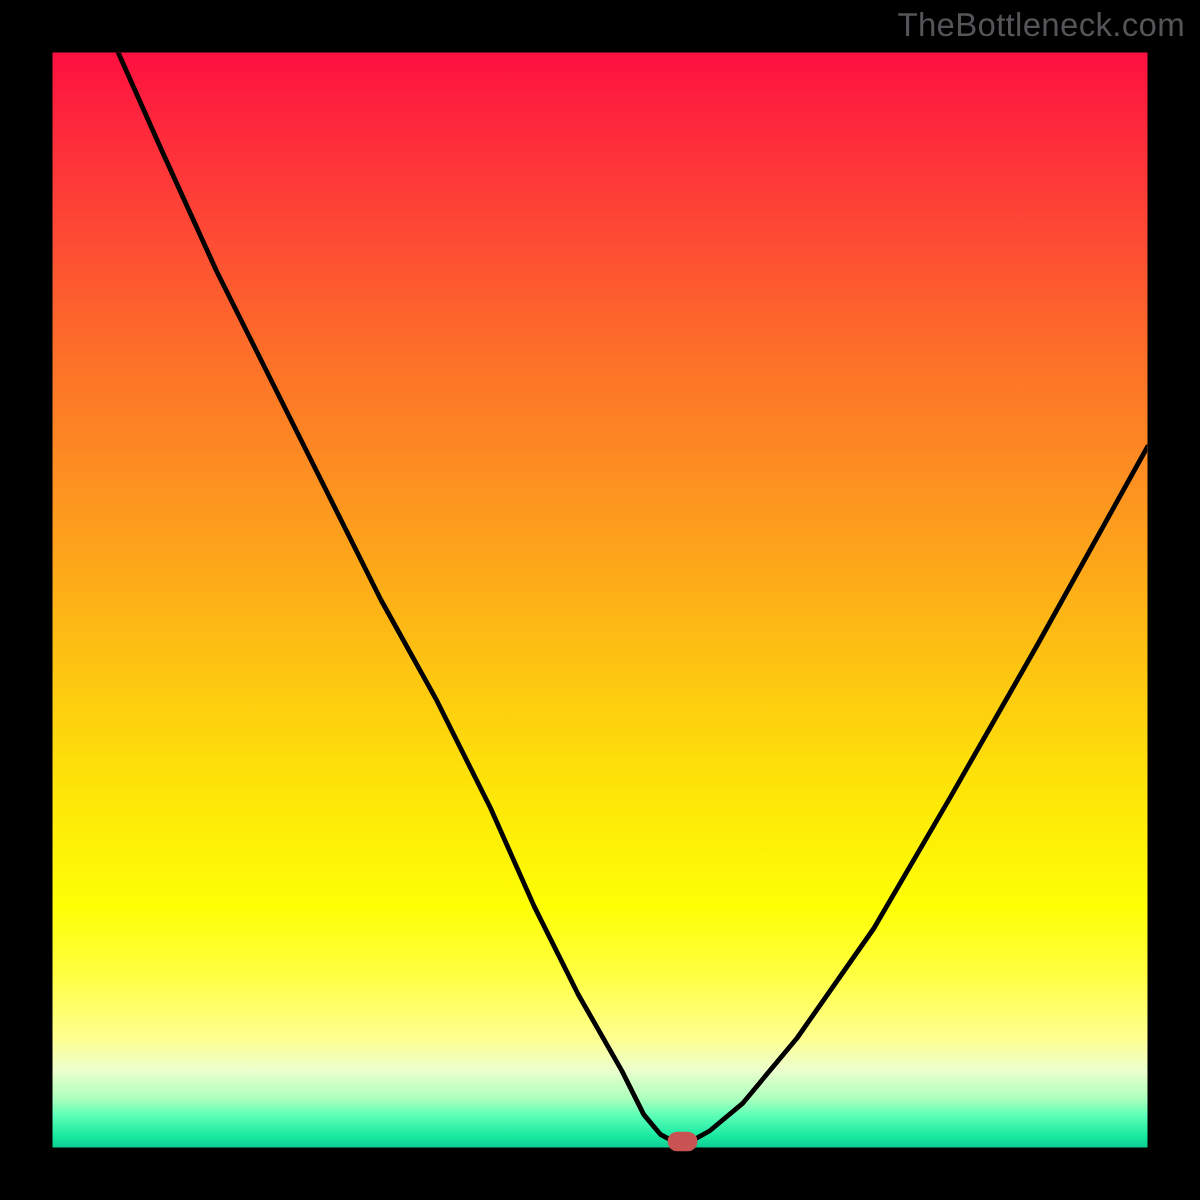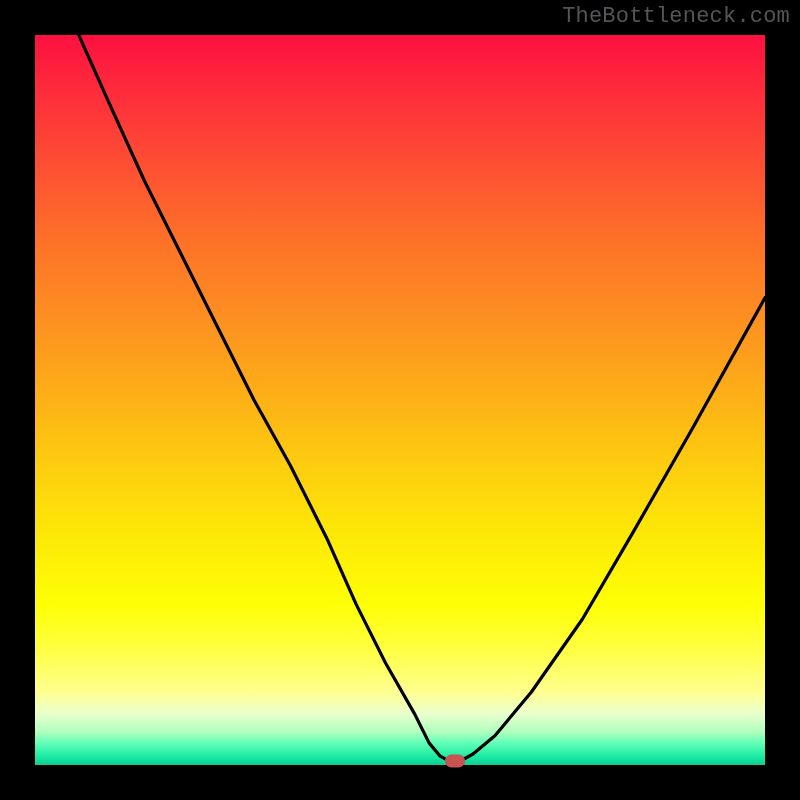--- a/index.html
+++ b/index.html
@@ -9,21 +9,20 @@
     height: 800px;
     background: #000;
     overflow: hidden;
     font-family: Arial, Helvetica, sans-serif;
   }
   .frame {
     position: relative;
     width: 800px;
     height: 800px;
     background: #000;
-    font-family: Liberation Mono, monospace;
   }
   .attribution {
     position: absolute;
     top: 4px;
     right: 10px;
     font-size: 22px;
     font-weight: 400;
     color: #555559;
     letter-spacing: 0.2px;
     z-index: 10;

